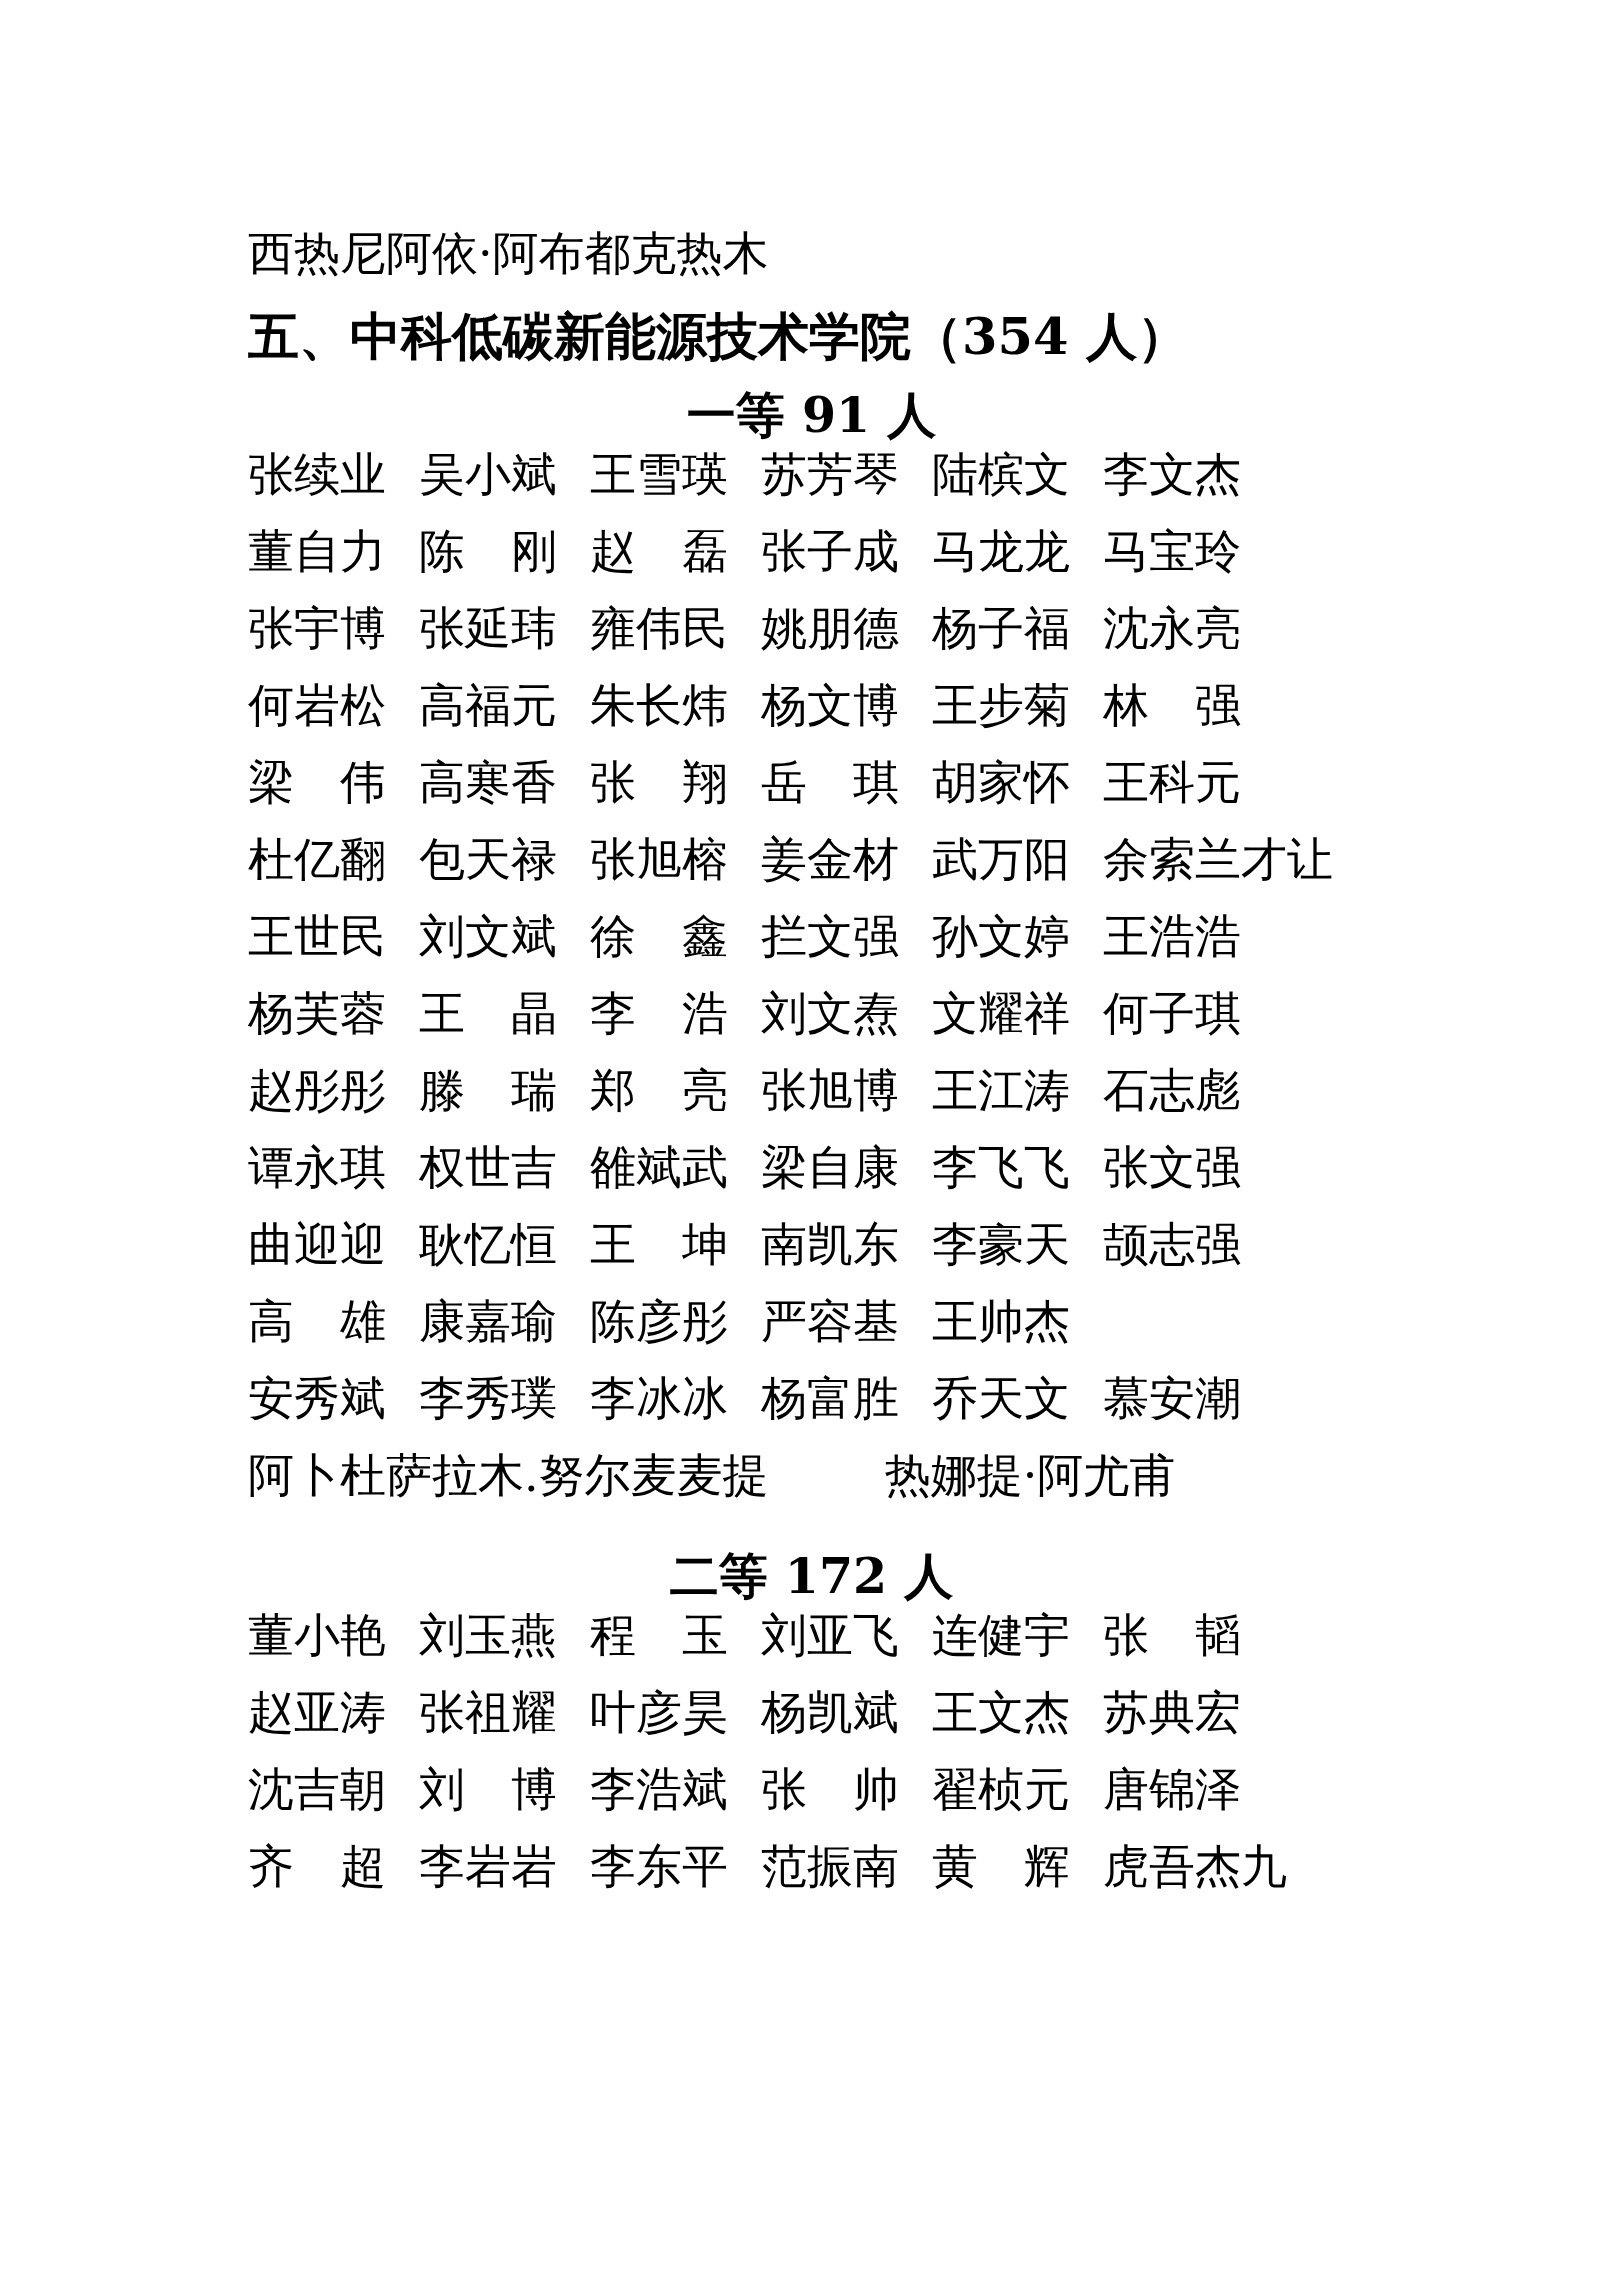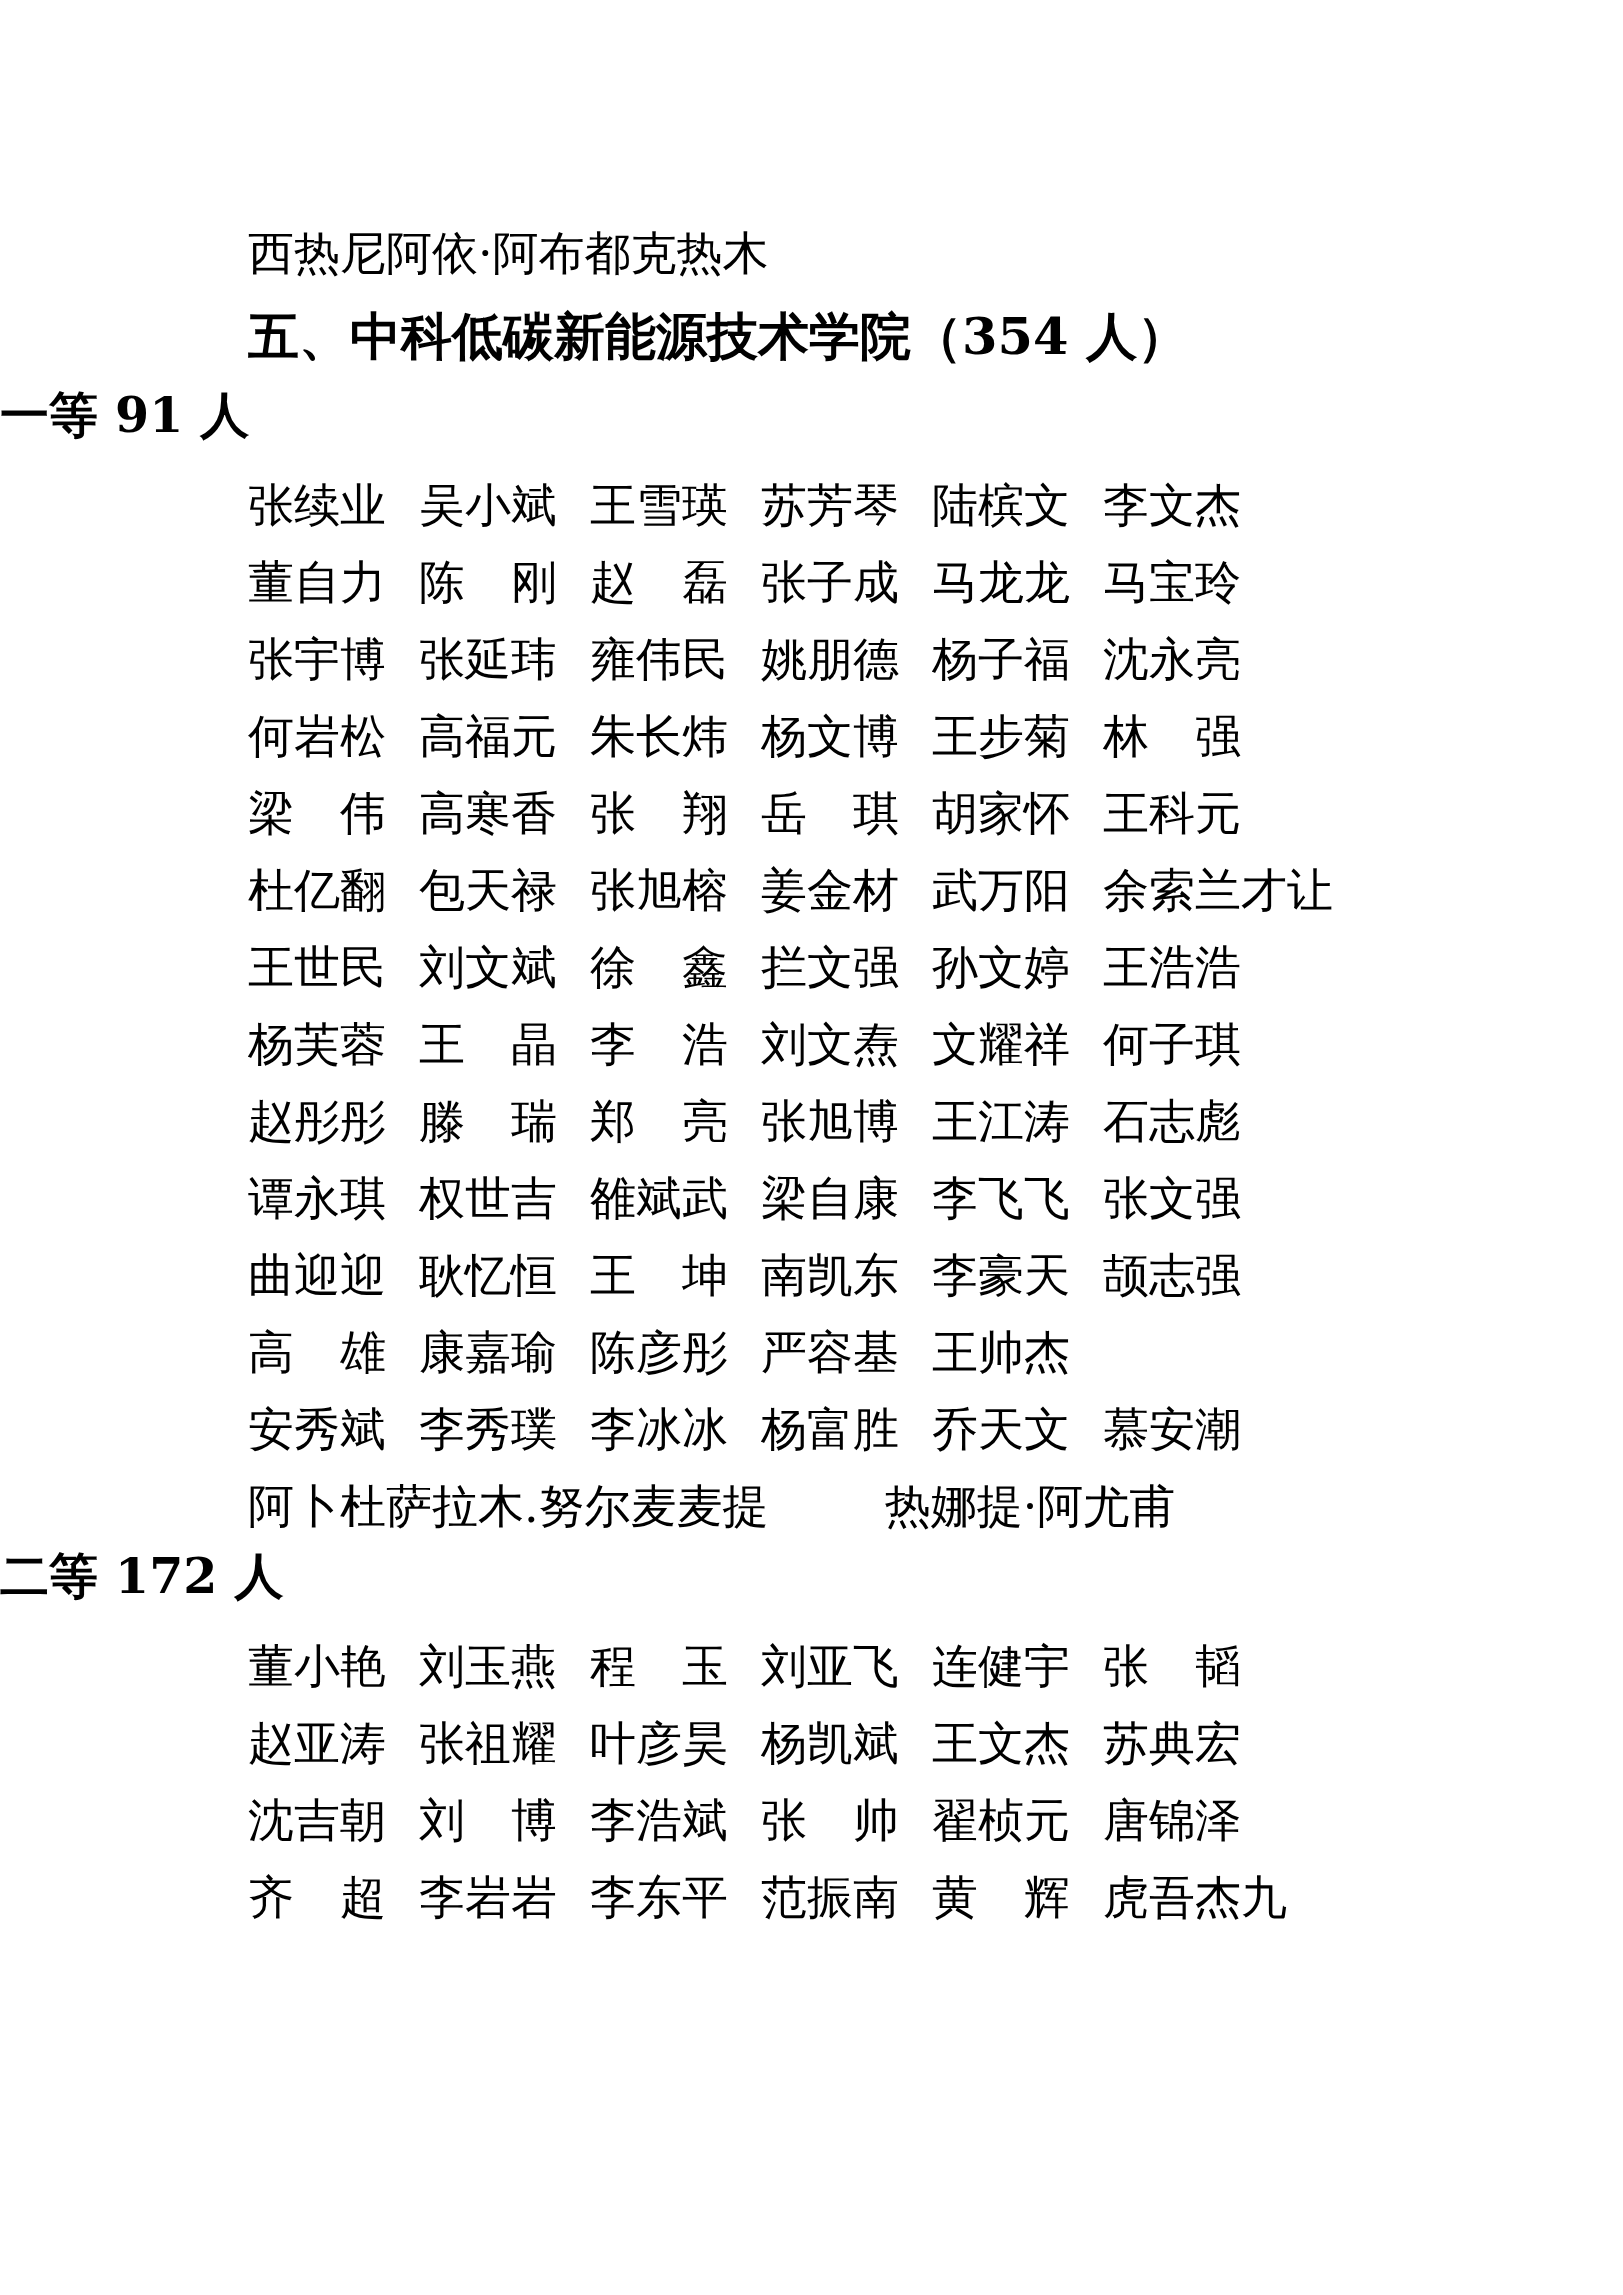--- a/index.html
+++ b/index.html
@@ -23,33 +23,33 @@
   }
   .section-title {
     margin: 23px 12px 0 248px;
     font-size: 51px;
     line-height: 64px;
     font-weight: bold;
     white-space: pre;
   }
   .group-heading {
     margin-top: 19.4px;
-    text-align: left;
+    text-align: center;
     font-size: 49px;
     line-height: 56px;
     font-weight: bold;
     white-space: pre;
   }
   .rows {
     margin-left: 248px;
     margin-top: 7.7px;
   }
   .name-row {
     display: flex;
-    align-items: flex-end;
+    align-items: flex-start;
     height: 77px;
     font-size: 46px;
     gap: 33px;
   }
   .name-row.wide-gap {
     gap: 116px;
   }
   .name-cell {
     min-width: 138px;
     white-space: pre;

